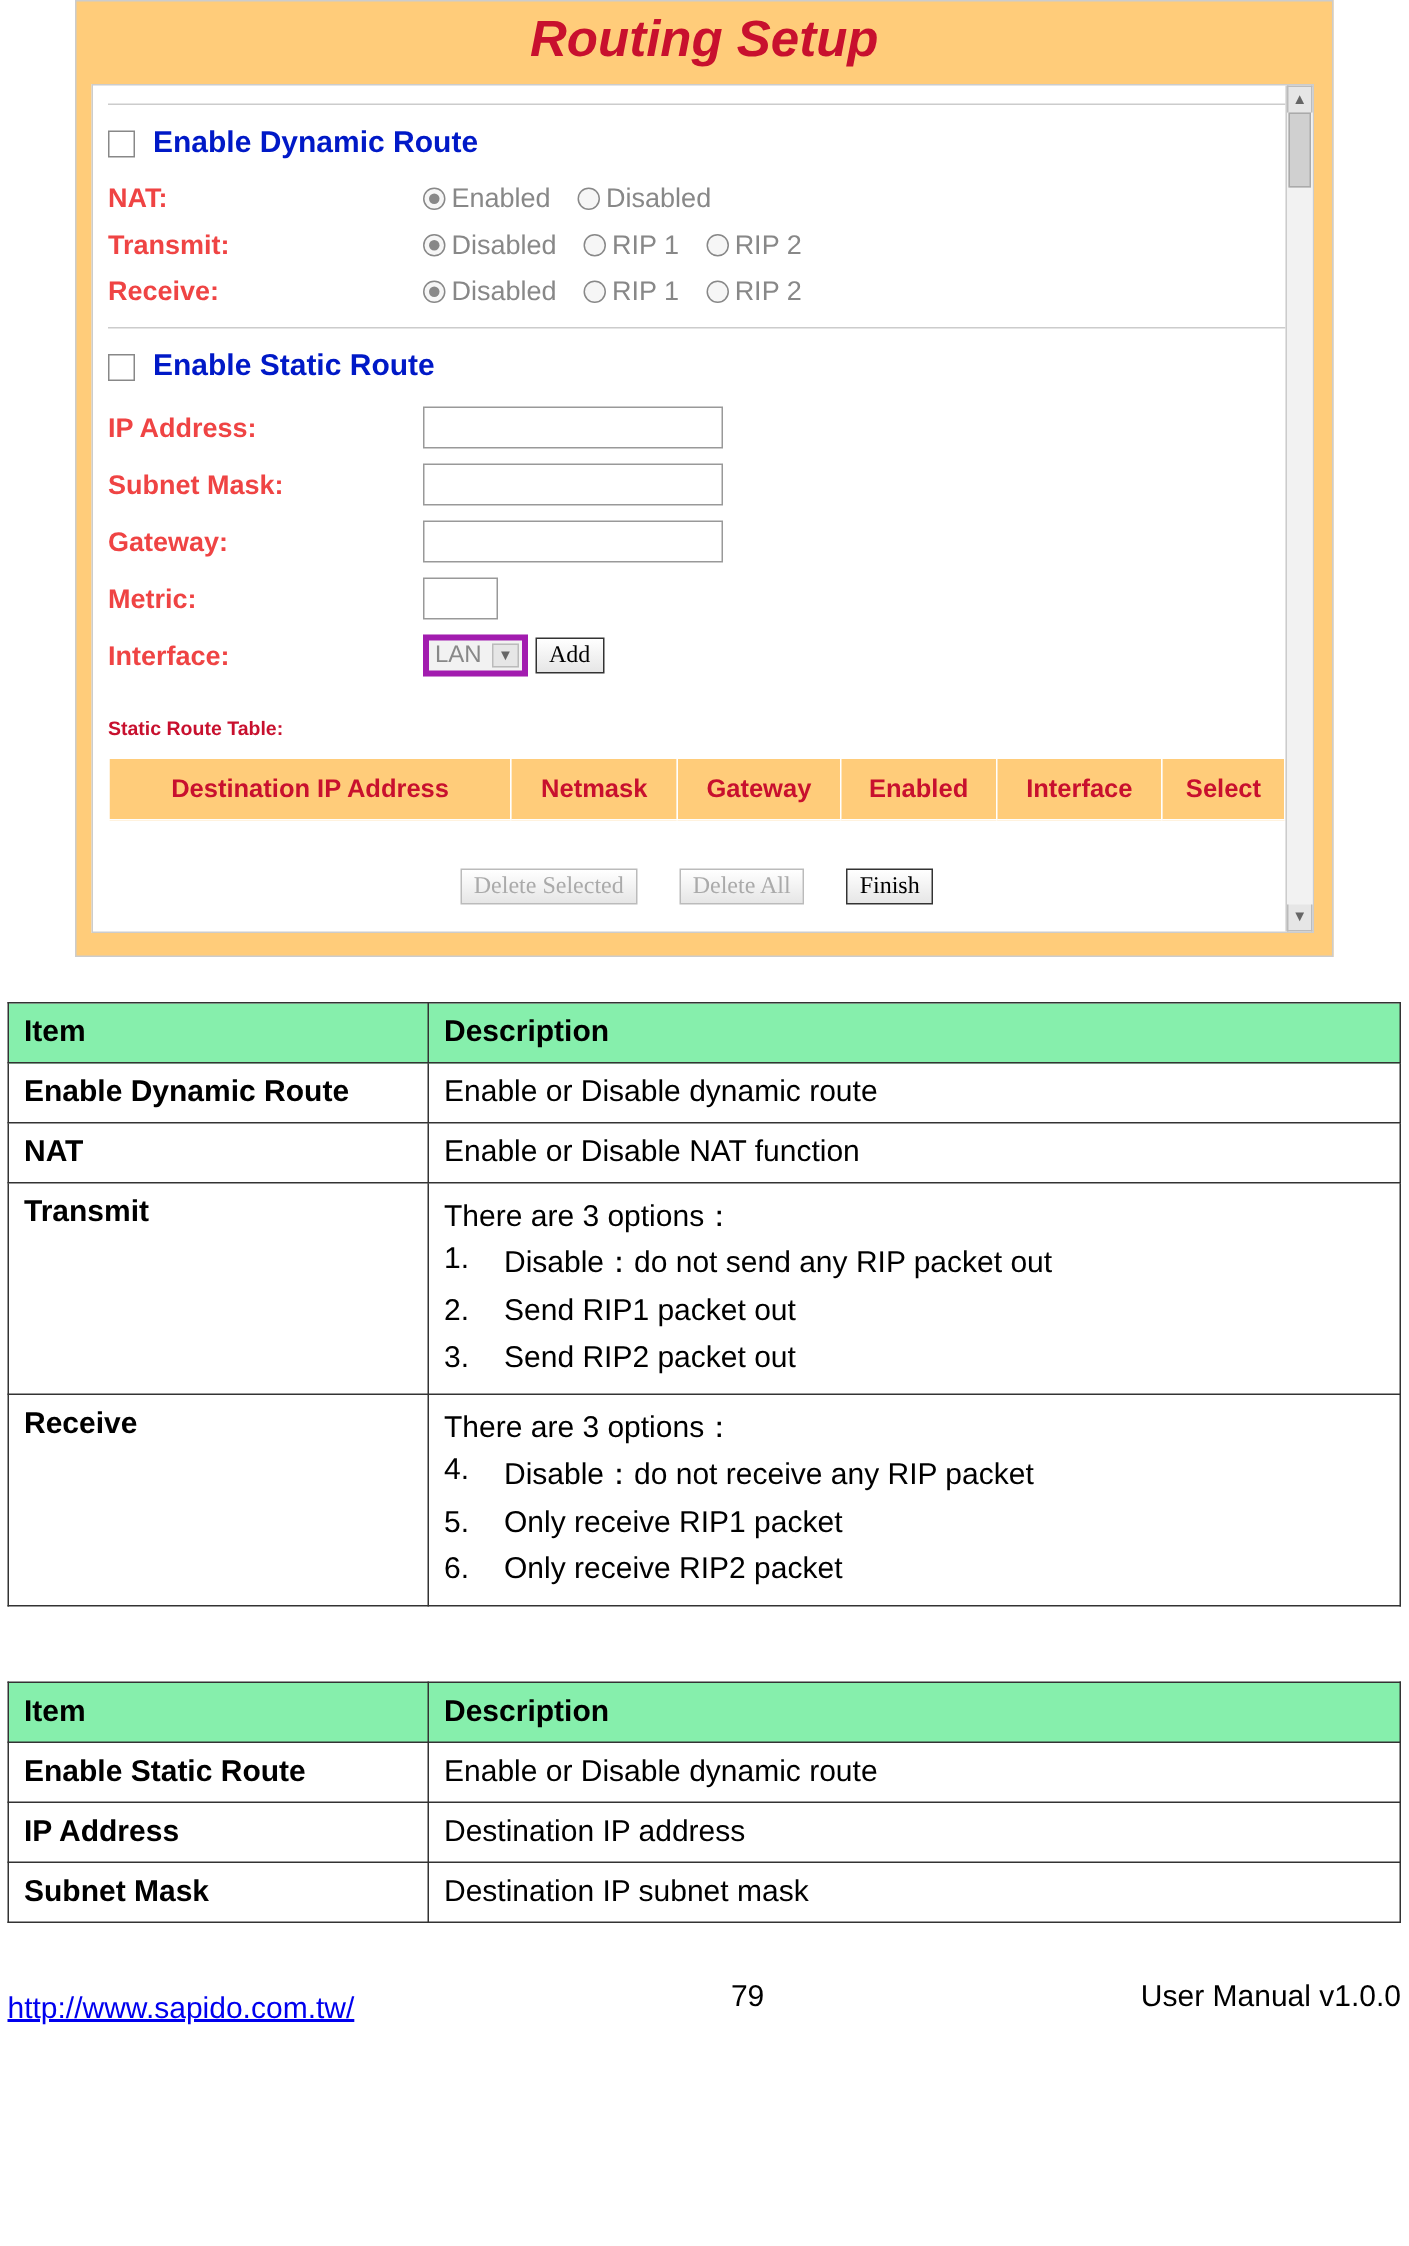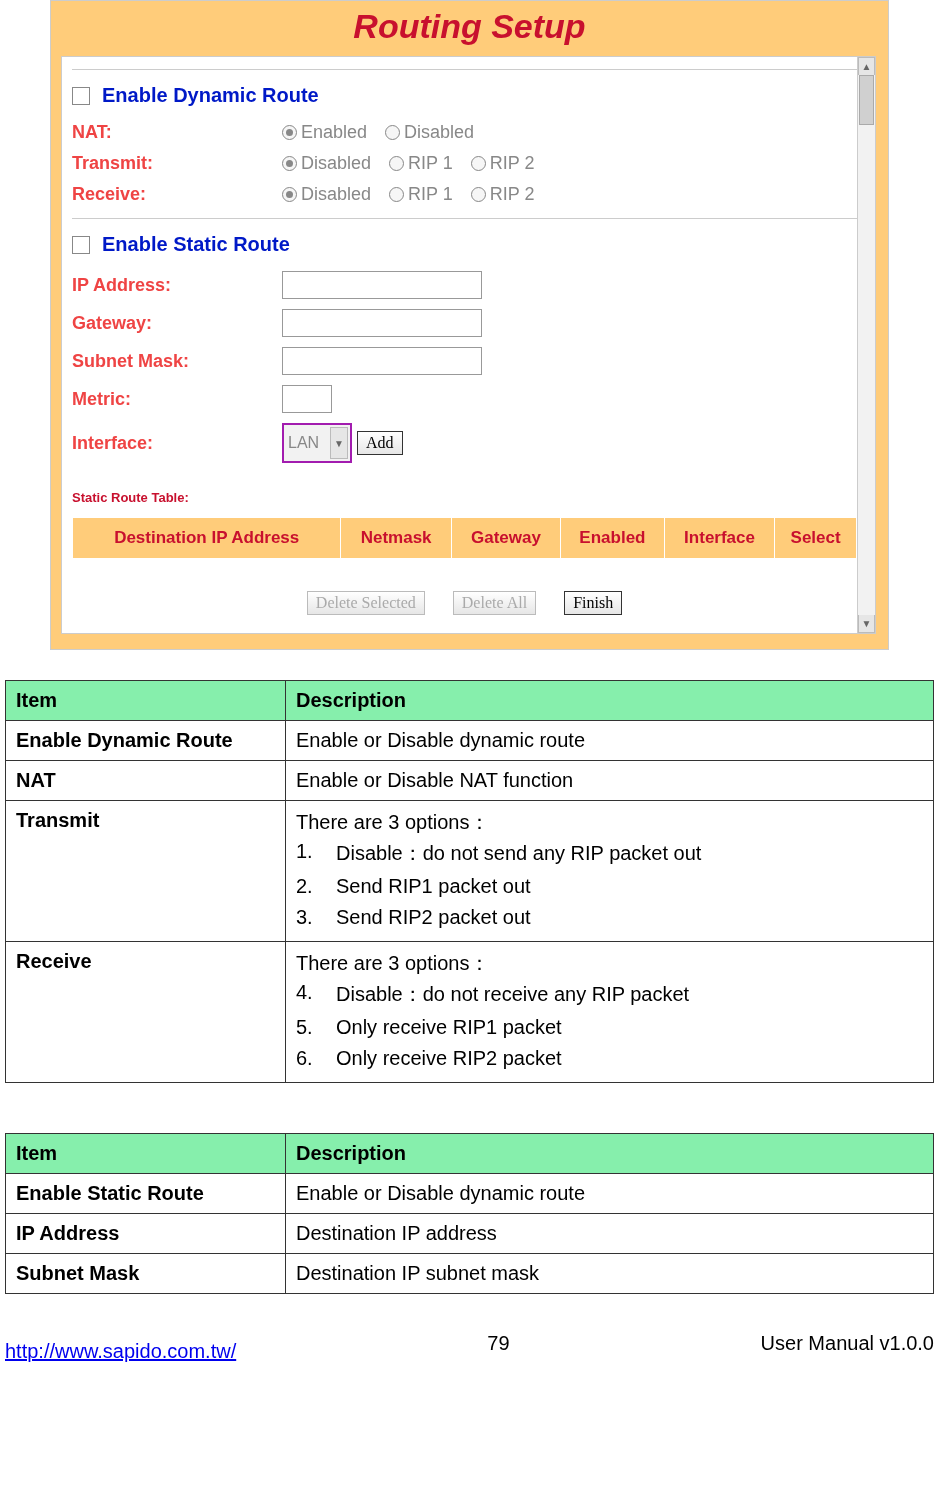--- a/index.html
+++ b/index.html
@@ -132,22 +132,22 @@
   }
   .text-input {
     border: 1px solid #999;
     height: 28px;
     width: 200px;
     padding: 0 4px;
     font-size: 16px;
   }
   .text-input.small { width: 50px; }
   .select-box {
-    border: 2px solid #a21caf;
-    height: 40px;
+    border: 4px solid #a21caf;
+    height: 28px;
     width: 70px;
     display: inline-flex;
     align-items: center;
     padding: 0 4px;
     background: #f2f2f2;
     color: #888;
     font-size: 16px;
     position: relative;
   }
   .select-box .chev {
@@ -331,25 +331,25 @@
       <div class="checkbox-row">
         <span class="checkbox-box"></span>
         <span class="checkbox-label">Enable Static Route</span>
       </div>
 
       <div class="form-row">
         <span class="form-label">IP Address:</span>
         <input class="text-input" type="text" style="">
       </div>
       <div class="form-row">
+        <span class="form-label">Subnet Mask:</span>
+        <input class="text-input" type="text" style="">
+      </div>
+      <div class="form-row">
         <span class="form-label">Gateway:</span>
-        <input class="text-input" type="text" style="">
-      </div>
-      <div class="form-row">
-        <span class="form-label">Subnet Mask:</span>
         <input class="text-input" type="text" style="">
       </div>
       <div class="form-row">
         <span class="form-label">Metric:</span>
         <input class="text-input small" type="text" style="">
       </div>
       <div class="form-row">
         <span class="form-label">Interface:</span>
         <span class="select-box">
           <span>LAN</span>

